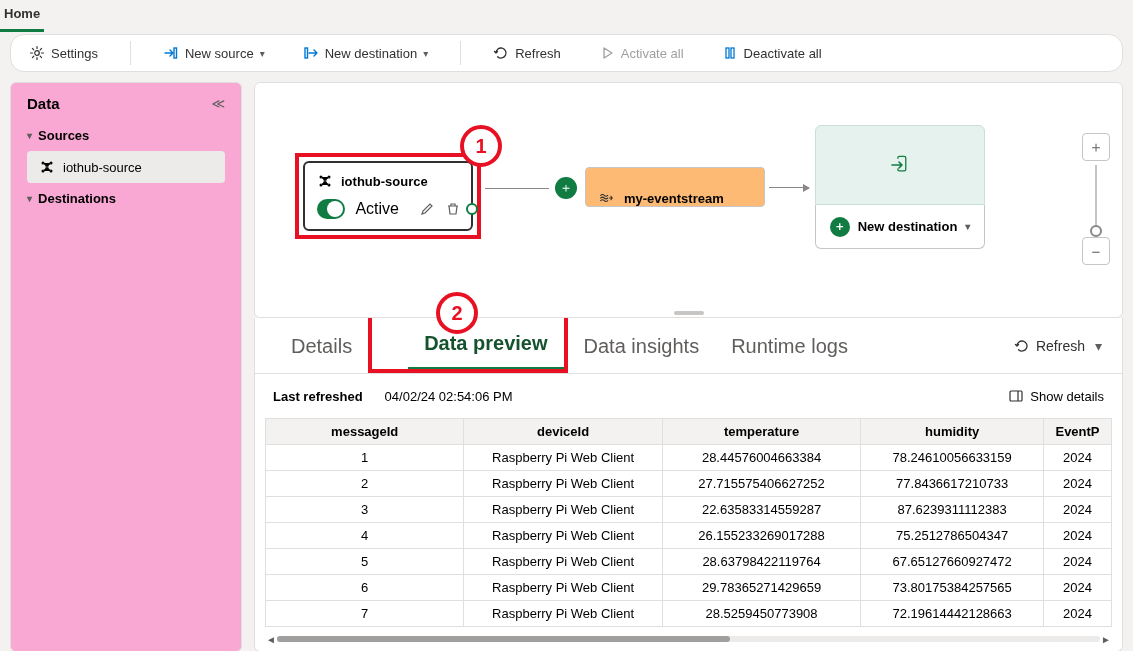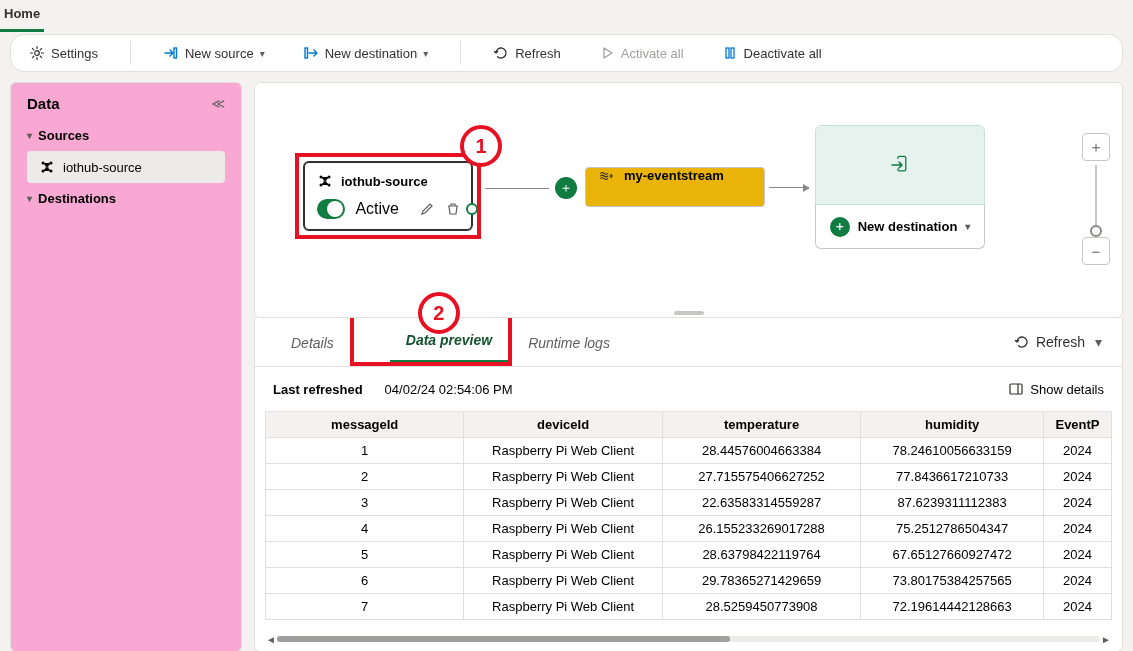--- a/index.html
+++ b/index.html
@@ -44,21 +44,21 @@
   .mini-icon { width: 16px; height: 16px; color: #605e5c; cursor: pointer; }
 
   .port-out { position: absolute; right: -7px; top: 40px; width: 12px; height: 12px; border: 2px solid #107c41; border-radius: 50%; background: #fff; }
 
   
   .callout { position: absolute; width: 42px; height: 42px; border: 4px solid #e81123; border-radius: 50%; background: #fff; display: flex; align-items: center; justify-content: center; font-size: 20px; font-weight: 700; color: #e81123; z-index: 5; }
   .callout-1 { left: 205px; top: 42px; }
 
   
   .add-circle { position: absolute; left: 300px; top: 94px; width: 22px; height: 22px; background: #107c41; border-radius: 50%; color: #fff; display: flex; align-items: center; justify-content: center; font-size: 13px; cursor: pointer; }
-  .mid-node { position: absolute; left: 330px; top: 84px; width: 180px; height: 40px; background: #eab308; border: 1px solid #c8c6c4; border-radius: 4px; display: flex; align-items: flex-start; gap: 10px; padding: 0 12px; font-size: 13px; font-weight: 600; }
+  .mid-node { position: absolute; left: 330px; top: 84px; width: 180px; height: 40px; background: #fdba74; border: 1px solid #c8c6c4; border-radius: 4px; display: flex; align-items: flex-end; gap: 10px; padding: 0 12px; font-size: 13px; font-weight: 600; }
 
   
   .dest-node { position: absolute; left: 560px; top: 42px; width: 170px; }
   .dest-top { height: 80px; background: #e6f2ed; border: 1px solid #c8e0d6; border-top-left-radius: 6px; border-top-right-radius: 6px; display: flex; align-items: center; justify-content: center; }
   .dest-bot { height: 44px; background: #fff; border: 1px solid #c8c6c4; border-top: none; border-bottom-left-radius: 6px; border-bottom-right-radius: 6px; display: flex; align-items: center; justify-content: center; gap: 8px; font-size: 13px; font-weight: 600; cursor: pointer; }
   .plus-green { width: 20px; height: 20px; background: #107c41; border-radius: 50%; color: #fff; display: flex; align-items: center; justify-content: center; font-size: 12px; }
 
   
   .zoom-rail { position: absolute; right: 12px; top: 50px; display: flex; flex-direction: column; align-items: center; gap: 4px; }
   .zoom-btn { width: 28px; height: 28px; background: #fff; border: 1px solid #c8c6c4; border-radius: 4px; display: flex; align-items: center; justify-content: center; font-size: 15px; color: #605e5c; cursor: pointer; }
@@ -70,21 +70,21 @@
   .arrow.a1 { left: 230px; top: 105px; width: 64px; transform-origin: left; transform: rotate(0deg); }
   .arrow.a2 { left: 514px; top: 104px; width: 40px; }
   .arrow::after { content:""; position: absolute; right: -1px; top: -4px; border-left: 7px solid #8a8886; border-top: 4.5px solid transparent; border-bottom: 4.5px solid transparent; }
   .arrow.a1::after { display:none; }
 
   .drag-handle { position: absolute; left: 50%; top: 228px; transform: translateX(-50%); width: 30px; height: 4px; background: #c8c6c4; border-radius: 2px; }
 
   
   .bottom-panel { flex: 1; background: #fff; border: 1px solid #e1dfdd; border-top: none; border-radius: 0 0 6px 6px; display: flex; flex-direction: column; min-height: 0; }
   .btabs-row { display: flex; align-items: center; padding: 0 20px; border-bottom: 1px solid #e1dfdd; position: relative; }
-  .btab { font-size: 14px; color: #605e5c; padding: 14px 16px 12px; cursor: pointer; font-style: italic; }
+  .btab { font-size: 20px; color: #605e5c; padding: 14px 16px 12px; cursor: pointer; }
   .btab.active { color: #14532d; font-weight: 600; border-bottom: 2px solid #107c41; margin-left: 36px; }
   .btab-wrap { position: relative; border: 4px solid #e81123; border-top: none; }
   .callout-2 { left: 64px; top: -26px; }
   .btab-right { margin-left: auto; display: flex; align-items: center; gap: 10px; }
   .refresh-btn { display: flex; align-items: center; gap: 6px; font-size: 14px; color: #323130; cursor: pointer; }
 
   .meta-row { display: flex; align-items: center; padding: 14px 18px; font-size: 13px; }
   .meta-row .lbl { font-weight: 600; margin-right: 22px; }
   .show-details { margin-left: auto; display: flex; align-items: center; gap: 6px; cursor: pointer; }
 
@@ -284,20 +284,21 @@
       <div class="drag-handle"></div>
     </div>
 
     <div class="bottom-panel">
       <div class="btabs-row">
         <div class="btab">Details</div>
         <div class="btab-wrap" style="position:relative;">
           <div class="callout callout-2">2</div>
           <div class="btab active">Data preview</div>
         </div>
+        <div class="btab">Data insights</div>
         <div class="btab">Runtime logs</div>
         <div class="btab-right">
           <div class="refresh-btn">
             <span class="icon">
               <svg width="16" height="16" viewBox="0 0 16 16">
                   <path d="M3 8a5 5 0 1 1 1.6 3.7M3 8l-1.5-1.5M3 8l1.5-1.5" fill="none" stroke="#323130" stroke-width="1.3" stroke-linecap="round"></path>
                 </svg>
             </span>
             <span>Refresh</span>
           </div>

